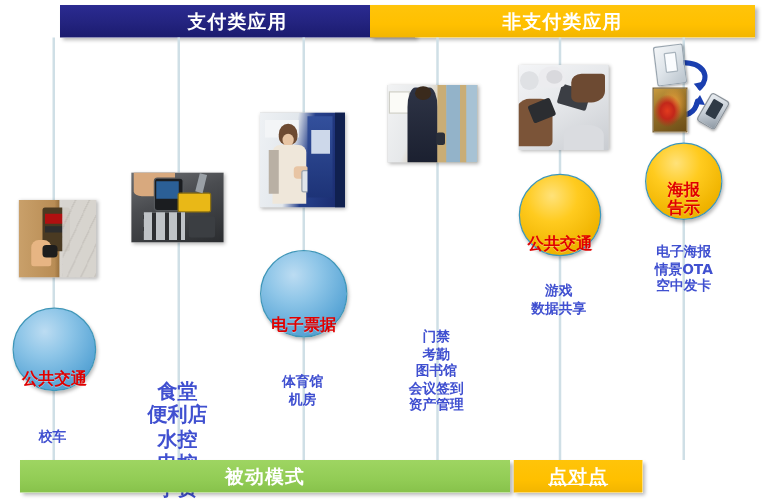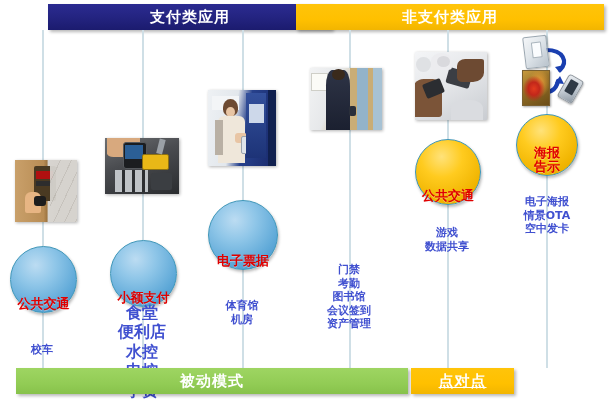--- a/index.html
+++ b/index.html
@@ -207,23 +207,20 @@
     </svg>
     <div class="reader" style="left:12px;top:0px;width:22px;height:30px;"></div>
     <div class="posterimg" style="left:10px;top:34px;width:26px;height:34px;"></div>
     <div class="phone-small" style="left:50px;top:40px;width:15px;height:24px;"></div>
   </div>
 
   <div class="node blue" style="left:10px;top:246px;width:65px;height:65px;font-size:13px;">
     <span>公共交通</span>
   </div>
 
-  <div class="node blue" style="left:110px;top:240px;width:65px;height:65px;font-size:13px;">
-    <span>小额支付</span>
-  </div>
 
   <div class="node blue" style="left:208px;top:200px;width:68px;height:68px;font-size:13px;">
     <span>电子票据</span>
   </div>
 
 
   <div class="node orange" style="left:415px;top:139px;width:64px;height:64px;font-size:13px;">
     <span>公共交通</span>
   </div>
 

